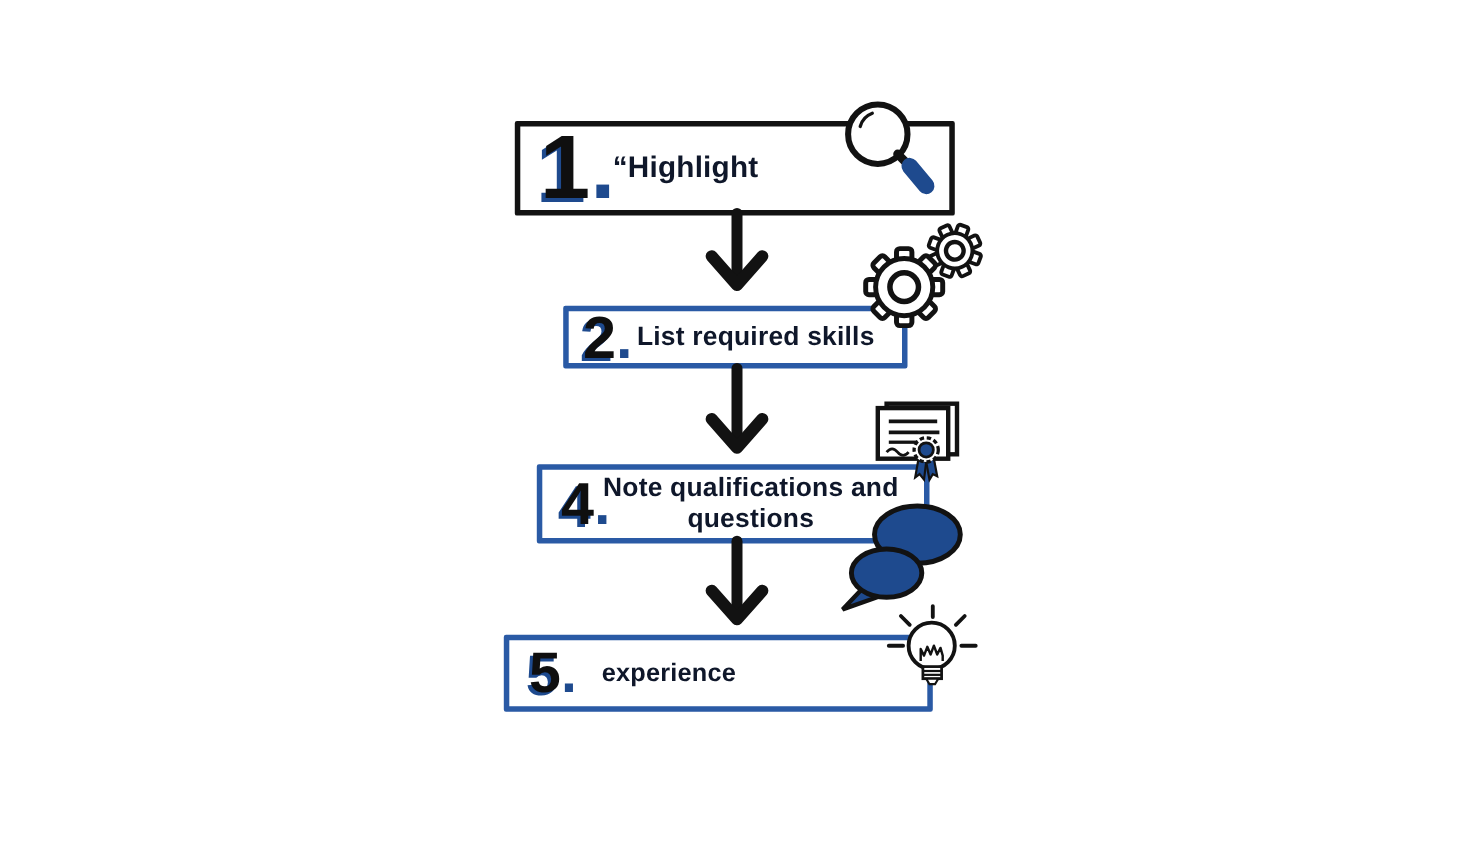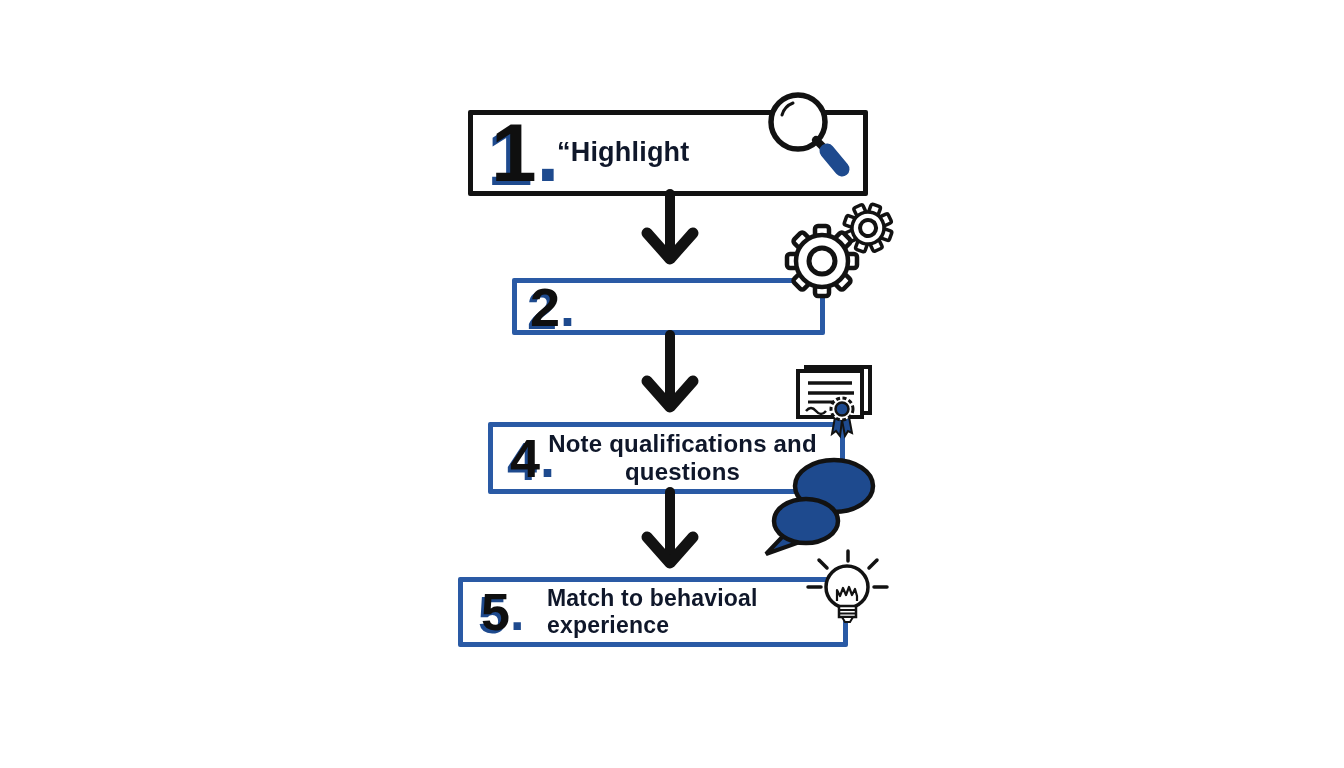--- a/index.html
+++ b/index.html
@@ -62,34 +62,36 @@
 
   <div class="step step1 black-border">
     <div class="num"><span class="n">1</span><span class="dot">.</span></div>
     <div class="txt">
       <div>“Highlight</div>
     </div>
   </div>
 
   <div class="step step2">
     <div class="num"><span class="n">2</span><span class="dot">.</span></div>
+    <div class="txt">
+      <div>List required skills</div>
+    </div>
   </div>
 
   <div class="step step3">
     <div class="num"><span class="n">4</span><span class="dot">.</span></div>
     <div class="txt">
       <div>Note qualifications and</div>
       <div>questions</div>
     </div>
   </div>
 
   <div class="step step4">
     <div class="num"><span class="n">5</span><span class="dot">.</span></div>
     <div class="txt">
-      <div>Match to behavioal</div>
       <div>experience</div>
     </div>
   </div>
 
   <svg id="decor" viewBox="0 0 1344 768">
 
     <g stroke-linecap="round" stroke-linejoin="round">
       <line class="s-ink" x1="670" y1="194" x2="670" y2="252" stroke-width="10"></line>
       <polyline class="s-ink f-none" points="647,233 670,259 693,233" stroke-width="11"></polyline>
     </g>

